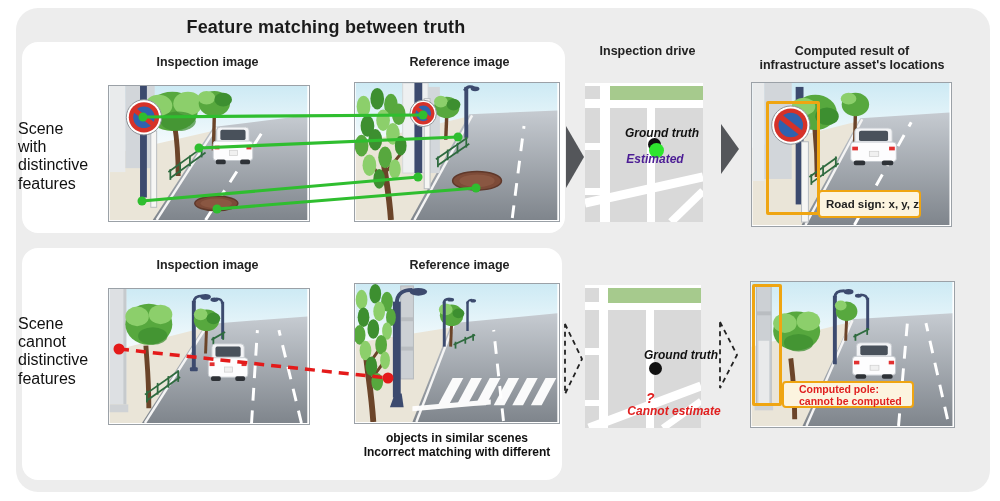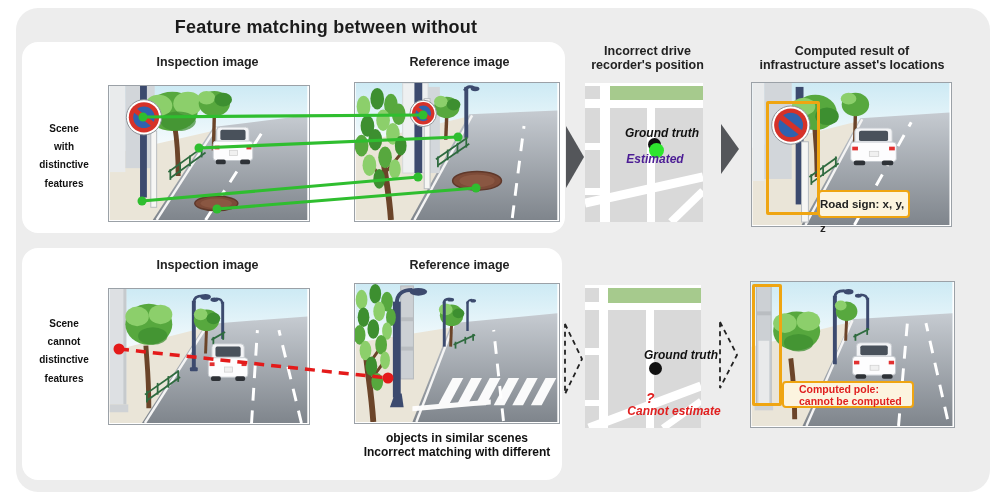--- a/index.html
+++ b/index.html
@@ -3,21 +3,21 @@
 <meta charset="utf-8">
 <style>
   html,body{margin:0;padding:0;background:#fff;}
   .stage{position:relative;width:1000px;height:501px;background:#fff;
          font-family:"Liberation Sans",sans-serif;overflow:hidden;}
   .abs{position:absolute;}
   .board{left:16px;top:8px;width:974px;height:484px;background:#ededed;border-radius:22px;}
   .wpanel{background:#ffffff;border-radius:16px;}
   .title{left:76px;top:17px;width:500px;text-align:center;font-size:18px;font-weight:bold;color:#1b1b1b;letter-spacing:.2px;}
   .h{font-size:12.5px;font-weight:bold;color:#222;text-align:center;line-height:13.5px;}
-  .rowlabel{width:92px;text-align:center;font-size:10px;font-weight:bold;color:#111;line-height:18.2px;}
+  .rowlabel{width:92px;text-align:left;font-size:16px;font-weight:normal;color:#111;line-height:18.2px;}
   .scene{border:1.5px solid #9ba1a7;background:#fff;box-sizing:border-box;}
   .scene svg{display:block;}
   .dot{border-radius:50%;}
   .maptxt{font-weight:bold;font-size:12px;color:#111;text-align:center;font-style:italic;}
   .green{color:#4c1d95;}
   .red{color:#e01f1f;}
   .obox{border:3px solid #efa512;box-sizing:border-box;border-radius:2px;}
   .lblbox{background:#fcf4df;border:2.5px solid #efa512;border-radius:4px;box-sizing:border-box;}
   .caption{text-align:center;font-size:12px;font-weight:bold;color:#111;line-height:14px;}
   svg .fol1{fill:#8ccf6b}svg .fol2{fill:#57a83e}svg .fol3{fill:#3d8f30}
@@ -44,27 +44,26 @@
         <stop offset="0" stop-color="#c6cbd1"></stop>
           <stop offset="1" stop-color="#7f858c"></stop>
       </linearGradient>
     </defs>
   </svg>
 
   <div class="abs board"></div>
   <div class="abs wpanel" style="left:22px;top:42px;width:543px;height:191px"></div>
   <div class="abs wpanel" style="left:22px;top:248px;width:540px;height:232px"></div>
 
-  <div class="abs title">Feature matching between without</div>
+  <div class="abs title">Feature matching between truth</div>
 
   <div class="abs h" style="left:130px;top:56px;width:155px">Inspection image</div>
   <div class="abs h" style="left:382px;top:56px;width:155px">Reference image</div>
   <div class="abs h" style="left:570px;top:45px;width:155px">
-    <div>Incorrect drive</div>
-    <div>recorder's position</div>
+    <div>Inspection drive</div>
   </div>
   <div class="abs h" style="left:756px;top:45px;width:192px">
     <div>Computed result of</div>
     <div>infrastructure asset's locations</div>
   </div>
   <div class="abs h" style="left:130px;top:259px;width:155px">Inspection image</div>
   <div class="abs h" style="left:382px;top:259px;width:155px">Reference image</div>
 
   <div class="abs rowlabel" style="left:18px;top:120px">
     <div>Scene</div>
@@ -494,21 +493,21 @@
         <circle cx="376" cy="108" r="4.5"></circle>
     </g>
   </svg>
   <svg class="abs" style="left:105px;top:340px;pointer-events:none" width="300" height="50">
     <line x1="14" y1="9" x2="283" y2="38" stroke="#e41a1a" stroke-width="3.5" stroke-dasharray="10,7"></line>
     <circle cx="14" cy="9" r="5.5" fill="#e41a1a"></circle>
       <circle cx="283" cy="38" r="5.5" fill="#e41a1a"></circle>
   </svg>
 
   <div class="abs obox" style="left:766px;top:101px;width:54px;height:114px"></div>
-  <div class="abs lblbox" style="left:818px;top:190px;width:92px;height:28px;text-align:left;font-size:11.5px;font-weight:bold;color:#222;line-height:24px">Road sign: x, y, z</div>
+  <div class="abs lblbox" style="left:818px;top:190px;width:103px;height:28px;text-align:right;font-size:11.5px;font-weight:bold;color:#222;line-height:24px">Road sign: x, y, z</div>
 
   <div class="abs obox" style="left:752px;top:284px;width:30px;height:122px"></div>
   <div class="abs lblbox red" style="left:782px;top:381px;width:132px;height:27px;font-size:10.5px;font-weight:bold;line-height:11.5px;padding:1px 0 0 15px">
     <div>Computed pole:</div>
     <div>cannot be computed</div>
   </div>
 
   <div class="abs caption" style="left:347px;top:431px;width:220px">
     <div>objects in similar scenes</div>
     <div>Incorrect matching with different</div>

